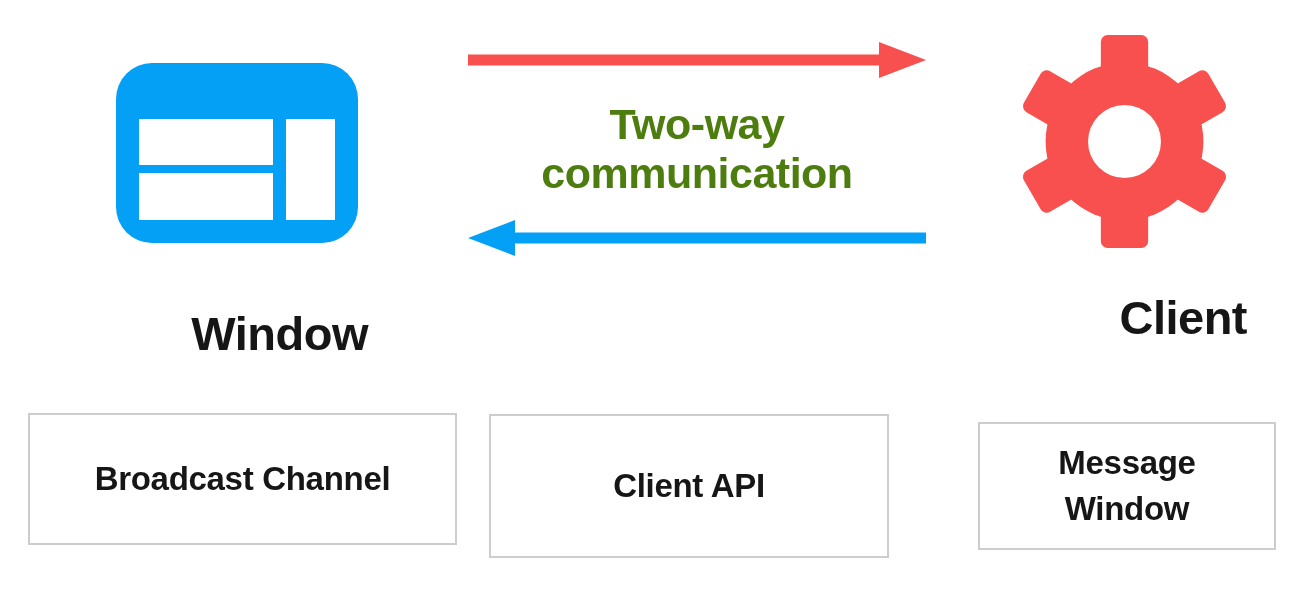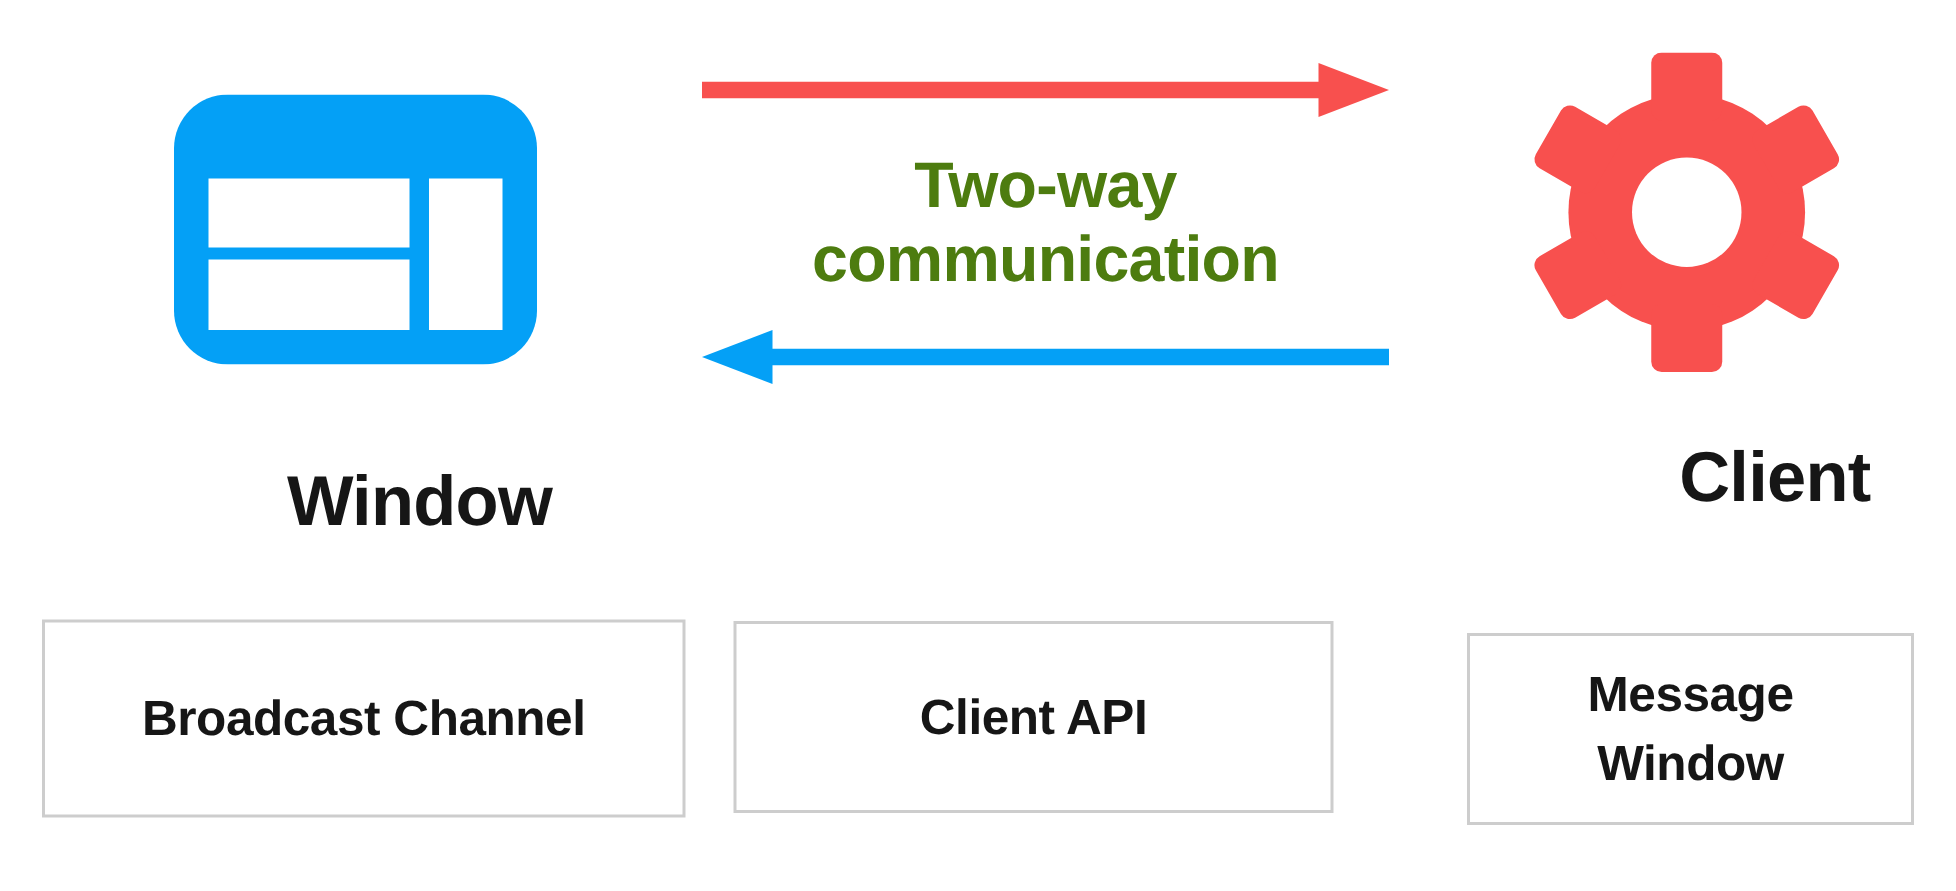--- a/index.html
+++ b/index.html
@@ -53,21 +53,21 @@
   
   .channel-box {
     box-sizing: border-box;
     background: #ffffff;
     border: 2px solid #cdcdcd;
     display: flex;
     align-items: center;
     justify-content: center;
   }
   .channel-box-1 { left: 28px;  top: 413px; width: 429px; height: 132px; }
-  .channel-box-2 { left: 489px; top: 414px; width: 400px; height: 128px; }
+  .channel-box-2 { left: 489px; top: 414px; width: 400px; height: 144px; }
   .channel-box-3 { left: 978px; top: 422px; width: 298px; height: 128px; }
   .channel-label {
     font-size: 33px;
     font-weight: 700;
     line-height: 1.38;
     color: #161616;
     text-align: center;
     letter-spacing: -0.3px;
   }
 </style>

